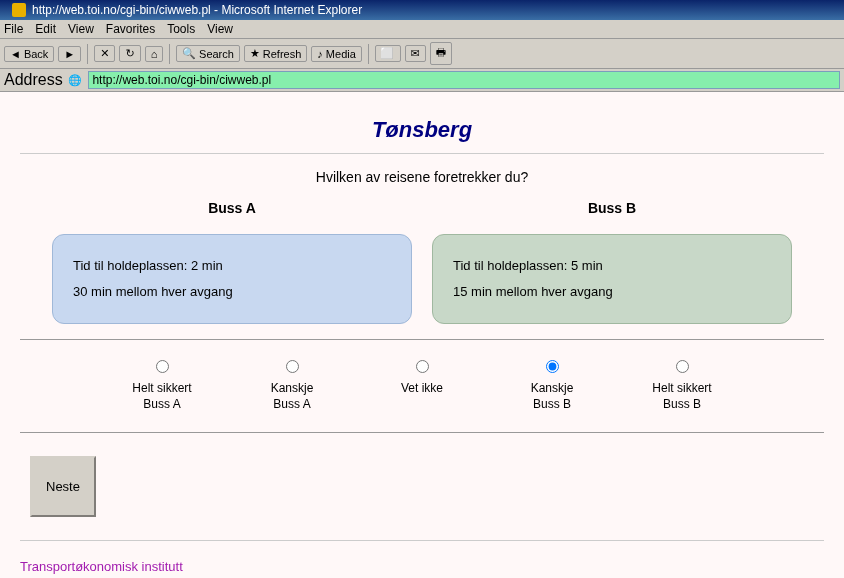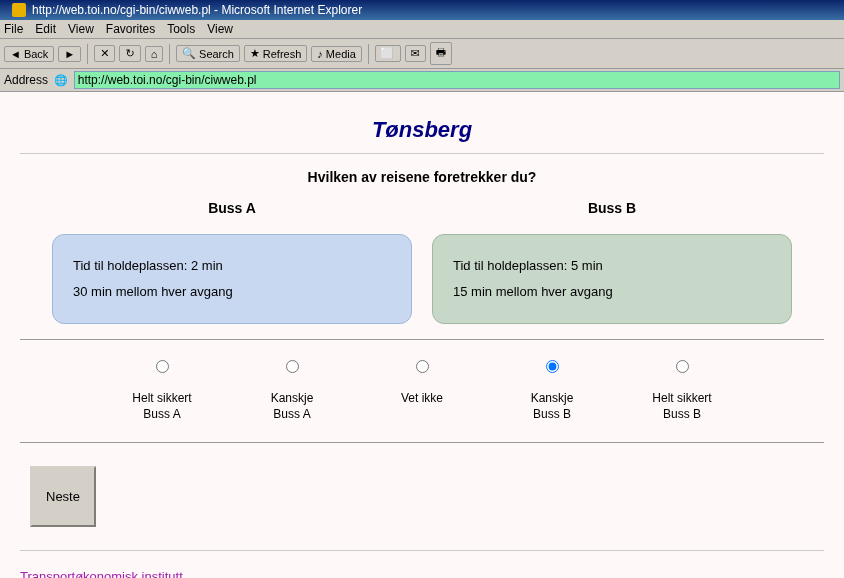--- a/index.html
+++ b/index.html
@@ -58,21 +58,21 @@
     .address-bar {
       background: #d4d0c8;
       border-bottom: 1px solid #999;
       padding: 2px 4px;
       display: flex;
       align-items: center;
       gap: 6px;
       font-size: 12px;
     }
     .address-label {
-      font-size: 12px;
+      font-size: 16px;
     }
     .address-input {
       flex: 1;
       border: 1px solid #7b9ebd;
       padding: 1px 3px;
       font-size: 12px;
       background: #86efac;
     }
 
     
@@ -86,21 +86,21 @@
       font-size: 22px;
       font-style: italic;
       color: #000080;
       font-weight: bold;
       padding: 15px 0 10px;
       border-bottom: 1px solid #ccc;
       margin-bottom: 15px;
     }
     .question {
       text-align: center;
-      font-weight: bold;
+      font-weight: normal;
       font-size: 14px;
       margin-bottom: 15px;
     }
     .bus-columns {
       display: flex;
       justify-content: center;
       gap: 0;
       margin-bottom: 10px;
     }
     .bus-col {
@@ -138,21 +138,21 @@
       display: flex;
       justify-content: center;
       gap: 0;
       padding: 5px 0;
     }
     .radio-item {
       display: flex;
       flex-direction: column;
       align-items: center;
       width: 130px;
-      gap: 16px;
+      gap: 6px;
     }
     .radio-item input[type=radio] {
       margin-bottom: 2px;
     }
     .radio-label {
       text-align: center;
       font-size: 12px;
       line-height: 1.3;
     }
     .footer-divider {

